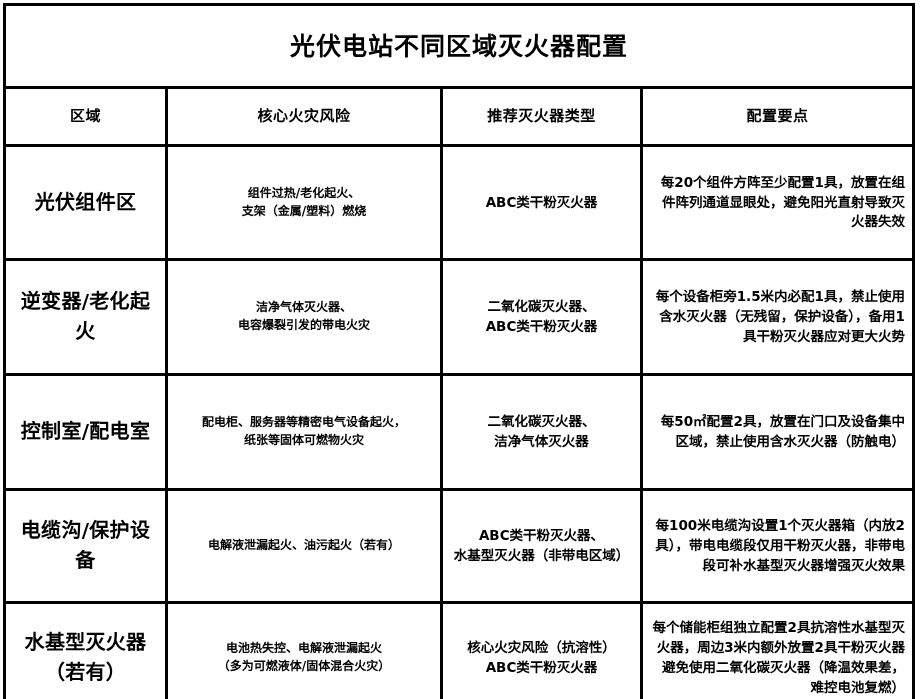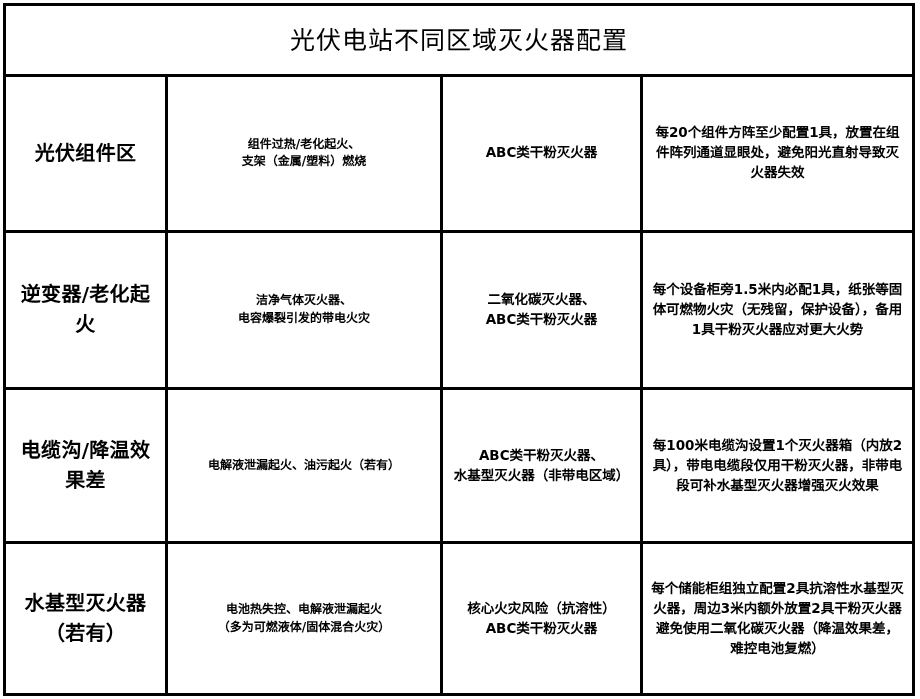--- a/index.html
+++ b/index.html
@@ -52,23 +52,23 @@
     padding: 4px 7px;
     line-height: 1.48;
     font-weight: bold;
     white-space: pre-line;
     word-break: break-all;
     overflow-wrap: break-word;
   }
 
   
   .title-cell {
-    height: 71px;
+    height: 83px;
     font-size: 25px;
-    font-weight: normal;
+    font-weight: bold;
     letter-spacing: 1px;
     padding: 8px 8px;
   }
 
   
   .head-row th {
     height: 58px;
     font-size: 15px;
     font-weight: bold;
     letter-spacing: 0.5px;
@@ -78,21 +78,21 @@
   
   .body-row td {
     font-size: 13.5px;
   }
   .body-row td.cell-area {
     font-size: 20px;
     letter-spacing: 0.3px;
   }
   .body-row td.cell-risk { font-size: 12px; }
   .body-row td.cell-type { font-size: 13.5px; }
-  .body-row td.cell-notes { font-size: 13.5px; }
+  .body-row td.cell-notes { font-size: 13.5px; text-align: right; }
 
   .r1 td { height: 114px; }
   .r2 td { height: 115px; }
   .r3 td { height: 115px; }
   .r4 td { height: 113px; }
   .r5 td { height: 111px; }
 </style>
 </head>
 <body>
 
@@ -101,39 +101,53 @@
     <colgroup>
       <col class="c-area">
       <col class="c-risk">
       <col class="c-type">
       <col class="c-notes">
     </colgroup>
     <thead>
       <tr class="title-row">
         <th class="title-cell" colspan="4">光伏电站不同区域灭火器配置</th>
       </tr>
+      <tr class="head-row">
+        <th>区域</th>
+        <th>核心火灾风险</th>
+        <th>推荐灭火器类型</th>
+        <th>配置要点</th>
+      </tr>
     </thead>
     <tbody>
       <tr class="body-row r1">
         <td class="cell-area">光伏组件区</td>
         <td class="cell-risk">组件过热/老化起火、
 支架（金属/塑料）燃烧</td>
         <td class="cell-type">ABC类干粉灭火器</td>
         <td class="cell-notes">每20个组件方阵至少配置1具，放置在组件阵列通道显眼处，避免阳光直射导致灭火器失效</td>
       </tr>
       <tr class="body-row r2">
         <td class="cell-area">逆变器/老化起火</td>
         <td class="cell-risk">洁净气体灭火器、
 电容爆裂引发的带电火灾</td>
         <td class="cell-type">二氧化碳灭火器、
 ABC类干粉灭火器</td>
-        <td class="cell-notes">每个设备柜旁1.5米内必配1具，纸张等固体可燃物火灾（无残留，保护设备），备用1具干粉灭火器应对更大火势</td>
+        <td class="cell-notes">每个设备柜旁1.5米内必配1具，禁止使用含水灭火器（无残留，保护设备），备用1具干粉灭火器应对更大火势</td>
+      </tr>
+      <tr class="body-row r3">
+        <td class="cell-area">控制室/配电室</td>
+        <td class="cell-risk">配电柜、服务器等精密电气设备起火，
+纸张等固体可燃物火灾</td>
+        <td class="cell-type">二氧化碳灭火器、
+洁净气体灭火器</td>
+        <td class="cell-notes">每50㎡配置2具，放置在门口及设备集中区域，禁止使用含水灭火器（防触电）</td>
       </tr>
       <tr class="body-row r4">
-        <td class="cell-area">电缆沟/降温效果差</td>
+        <td class="cell-area">电缆沟/保护设备</td>
         <td class="cell-risk">电解液泄漏起火、油污起火（若有）</td>
         <td class="cell-type">ABC类干粉灭火器、
 水基型灭火器（非带电区域）</td>
         <td class="cell-notes">每100米电缆沟设置1个灭火器箱（内放2具），带电电缆段仅用干粉灭火器，非带电段可补水基型灭火器增强灭火效果</td>
       </tr>
       <tr class="body-row r5">
         <td class="cell-area">水基型灭火器（若有）</td>
         <td class="cell-risk">电池热失控、电解液泄漏起火
 （多为可燃液体/固体混合火灾）</td>
         <td class="cell-type">核心火灾风险（抗溶性）

